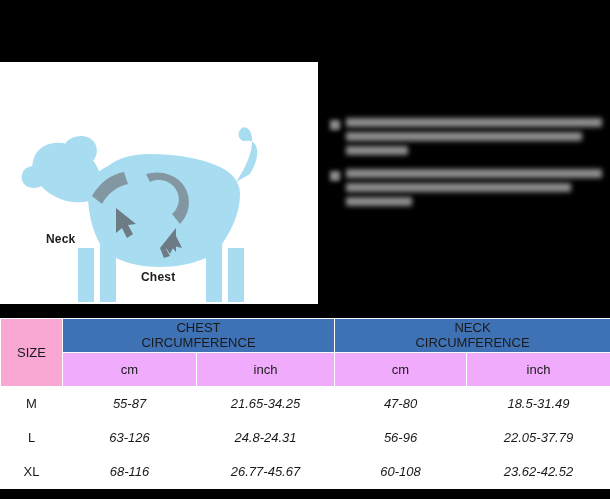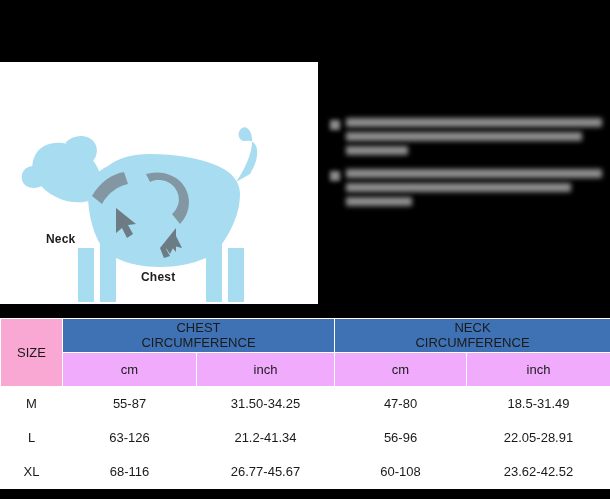--- a/index.html
+++ b/index.html
@@ -121,20 +121,21 @@
   .sizecell {
     background: #f9a8d4;
     color: #ffffff;
     font-size: 13px;
   }
 
   .datacell {
     background: #ffffff;
     color: #1a1a1a;
     font-size: 13.5px;
+    font-style: italic;
   }
 
   .rowlabel {
     background: #ffffff;
     color: #1a1a1a;
     font-size: 13.5px;
   }
 </style>
 </head>
 <body>
@@ -240,30 +241,30 @@
       <tr>
         <td class="hdr-sub">cm</td>
         <td class="hdr-sub">inch</td>
         <td class="hdr-sub">cm</td>
         <td class="hdr-sub">inch</td>
       </tr>
 
       <tr>
         <td class="rowlabel">M</td>
         <td class="datacell">55-87</td>
-        <td class="datacell">31.50-34.25</td>
+        <td class="datacell">21.65-34.25</td>
         <td class="datacell">47-80</td>
         <td class="datacell">18.5-31.49</td>
       </tr>
       <tr>
         <td class="rowlabel">L</td>
         <td class="datacell">63-126</td>
-        <td class="datacell">21.2-41.34</td>
+        <td class="datacell">24.8-24.31</td>
         <td class="datacell">56-96</td>
-        <td class="datacell">22.05-28.91</td>
+        <td class="datacell">22.05-37.79</td>
       </tr>
       <tr>
         <td class="rowlabel">XL</td>
         <td class="datacell">68-116</td>
         <td class="datacell">26.77-45.67</td>
         <td class="datacell">60-108</td>
         <td class="datacell">23.62-42.52</td>
       </tr>
     </tbody>
   </table>

